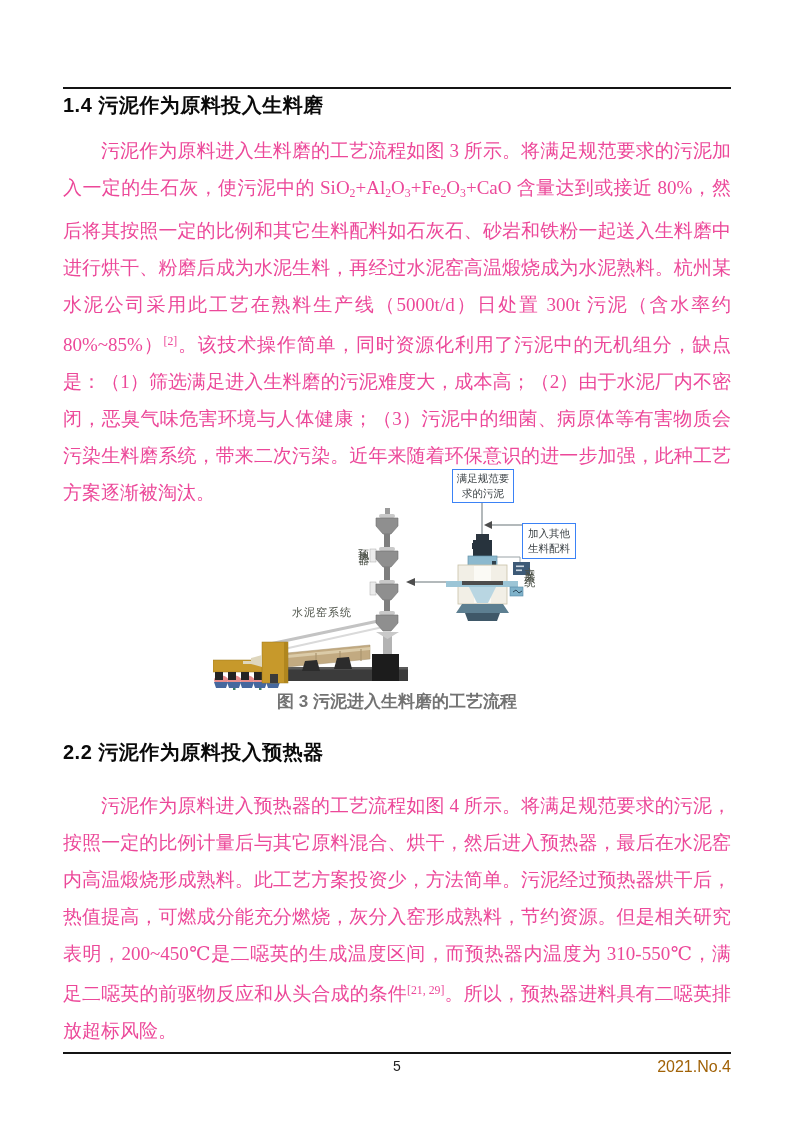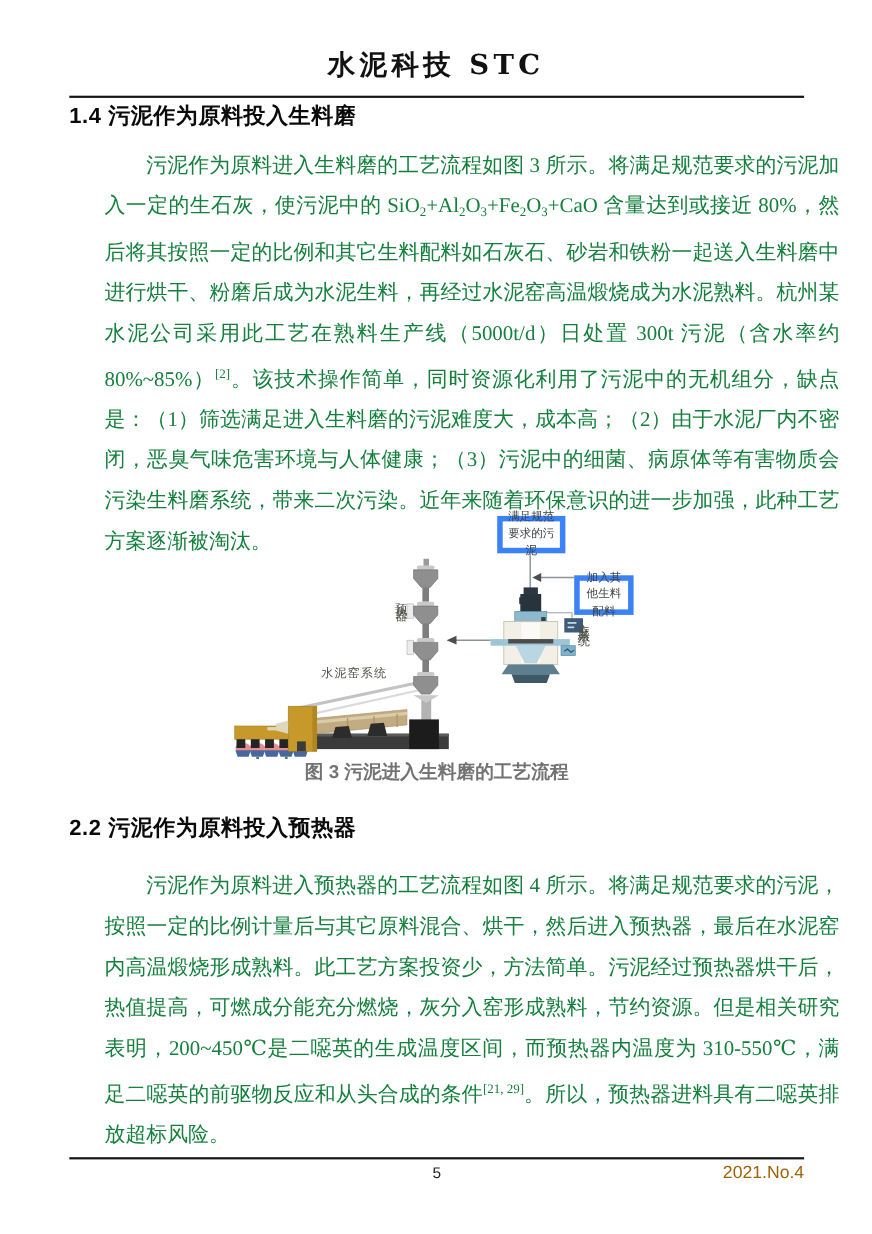--- a/index.html
+++ b/index.html
@@ -26,33 +26,32 @@
     font-family:"Liberation Sans","DejaVu Sans",sans-serif;
     font-size:20px;font-weight:700;color:#0a0a0a;
     letter-spacing:0.5px;
   }
   .h21{top:92px;}
   .h22{top:739px;}
   .para{
     position:absolute;left:63px;width:668px;
     font-size:19px;line-height:37px;
     text-align:justify;text-indent:2em;
-    color:#15803d;
-    margin-left:32px;
+    color:#ec4899;
   }
   .p1{top:132px;}
   .p2{top:787px;}
   .sub{font-size:0.62em;vertical-align:-0.25em;}
   .sup{font-size:0.62em;vertical-align:0.55em;letter-spacing:0;}
   
   .figure{position:absolute;top:464px;left:213px;width:400px;height:226px;}
   .figure svg{position:absolute;top:0;left:0;}
   .flowbox{
     position:absolute;
-    border:5px solid #3b82f6;background:#fff;
+    border:1px solid #3b82f6;background:#fff;
     display:flex;align-items:center;justify-content:center;
     text-align:center;
     font-family:"Liberation Serif","DejaVu Serif",serif;
     font-size:10.5px;line-height:1.45;color:#3c4246;
     box-sizing:border-box;padding:1px 3px;
   }
   .box-sludge{left:239px;top:5px;width:62px;height:34px;}
   .box-material{left:309px;top:59px;width:54px;height:36px;}
   .diagram-label{
     position:absolute;color:#4c5148;
@@ -77,21 +76,20 @@
   .issue-label{
     position:absolute;top:1058px;right:62px;
     font-family:Liberation Sans, sans-serif;font-size:16px;color:#a16207;
   }
 </style>
 </head>
 <body>
 
 <div class="page">
 
-  <div class="journal-title">水泥科技 STC</div>
   <div class="rule rule-top"></div>
 
   <div class="sec-heading h21">1.4 污泥作为原料投入生料磨</div>
   <div class="para p1"><span>污泥作为原料进入生料磨的工艺流程如图 3 所示。将满足规范要求的污泥加入一定的生石灰，使污泥中的 SiO</span><span class="sub">2</span><span>+Al</span><span class="sub">2</span><span>O</span><span class="sub">3</span><span>+Fe</span><span class="sub">2</span><span>O</span><span class="sub">3</span><span>+CaO 含量达到或接近 80%，然后将其按照一定的比例和其它生料配料如石灰石、砂岩和铁粉一起送入生料磨中进行烘干、粉磨后成为水泥生料，再经过水泥窑高温煅烧成为水泥熟料。杭州某水泥公司采用此工艺在熟料生产线（5000t/d）日处置 300t 污泥（含水率约 80%~85%）</span><span class="sup">[2]</span><span>。该技术操作简单，同时资源化利用了污泥中的无机组分，缺点是：（1）筛选满足进入生料磨的污泥难度大，成本高；（2）由于水泥厂内不密闭，恶臭气味危害环境与人体健康；（3）污泥中的细菌、病原体等有害物质会污染生料磨系统，带来二次污染。近年来随着环保意识的进一步加强，此种工艺方案逐渐被淘汰。</span></div>
 
   <div class="figure">
     <svg width="400" height="226" viewBox="0 0 400 226">
 
       <g>
         <line x1="52" y1="181" x2="170" y2="156" stroke="#c3c3c3" stroke-width="3"></line>

